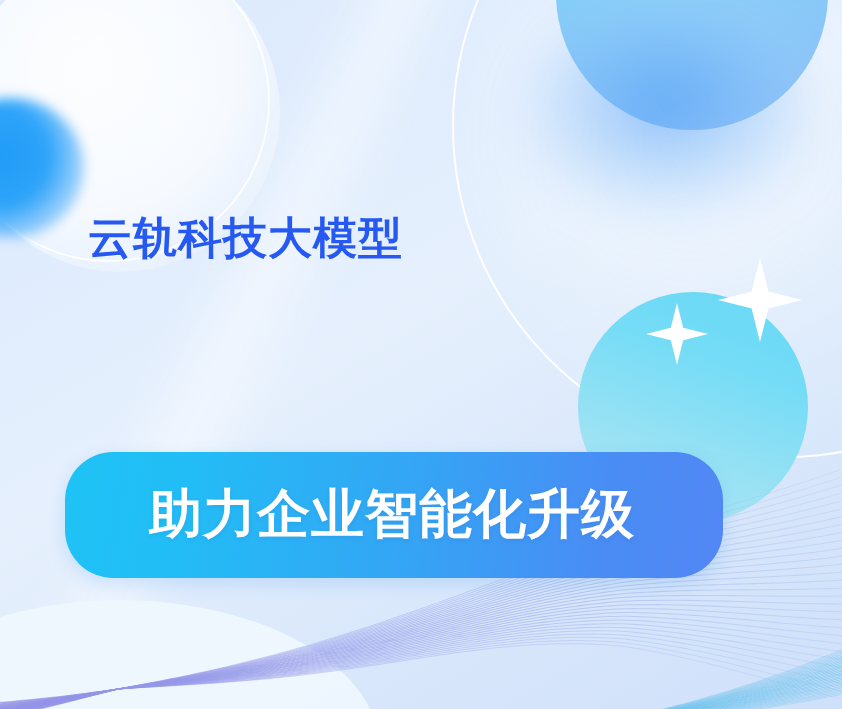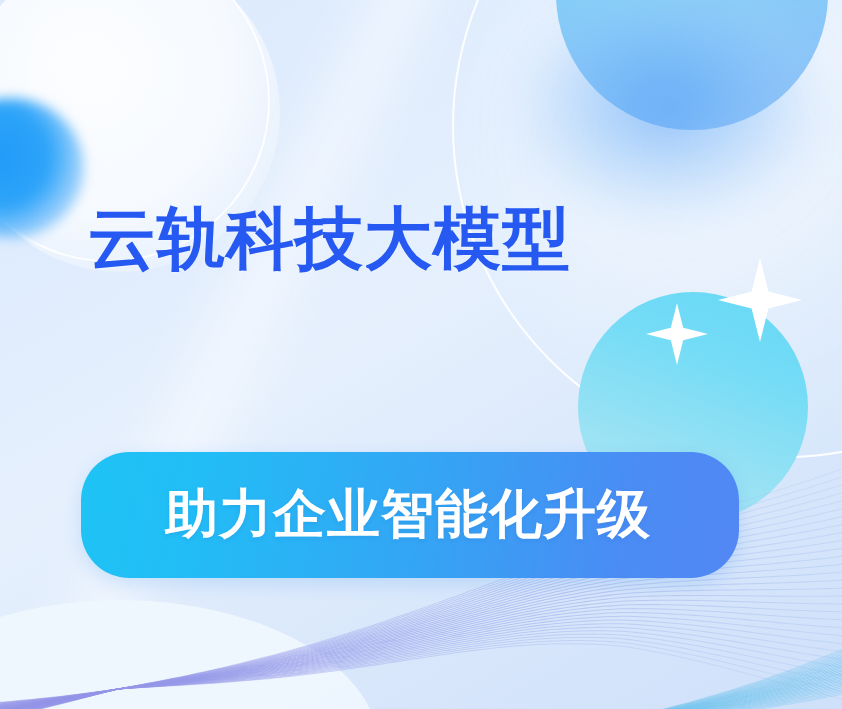--- a/index.html
+++ b/index.html
@@ -156,31 +156,31 @@
 
   
   .headline {
     position: absolute;
     left: 88px;
     top: 186px;
     z-index: 5;
   }
   .headline-line {
     color: #2559f2;
-    font-size: 68px;
+    font-size: 44px;
     font-weight: bold;
     letter-spacing: 1px;
     line-height: 104px;
     white-space: nowrap;
     text-shadow: 0 1px 0 rgba(255,255,255,0.25);
   }
 
   .cta-pill {
     position: absolute;
-    left: 81px;
+    left: 65px;
     top: 452px;
     width: 658px;
     height: 126px;
     border-radius: 48px;
     background: linear-gradient(100deg, #1ec3f5 0%, #22bdf6 18%, #34a5f4 52%, #4a8cf4 82%, #5287f4 100%);
     display: flex;
     align-items: center;
     z-index: 6;
     box-shadow: 0 6px 18px rgba(45,140,240,0.18);
   }

